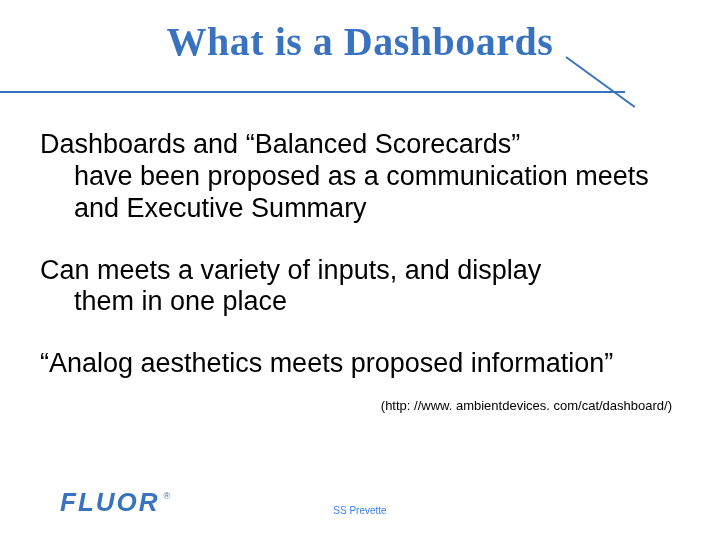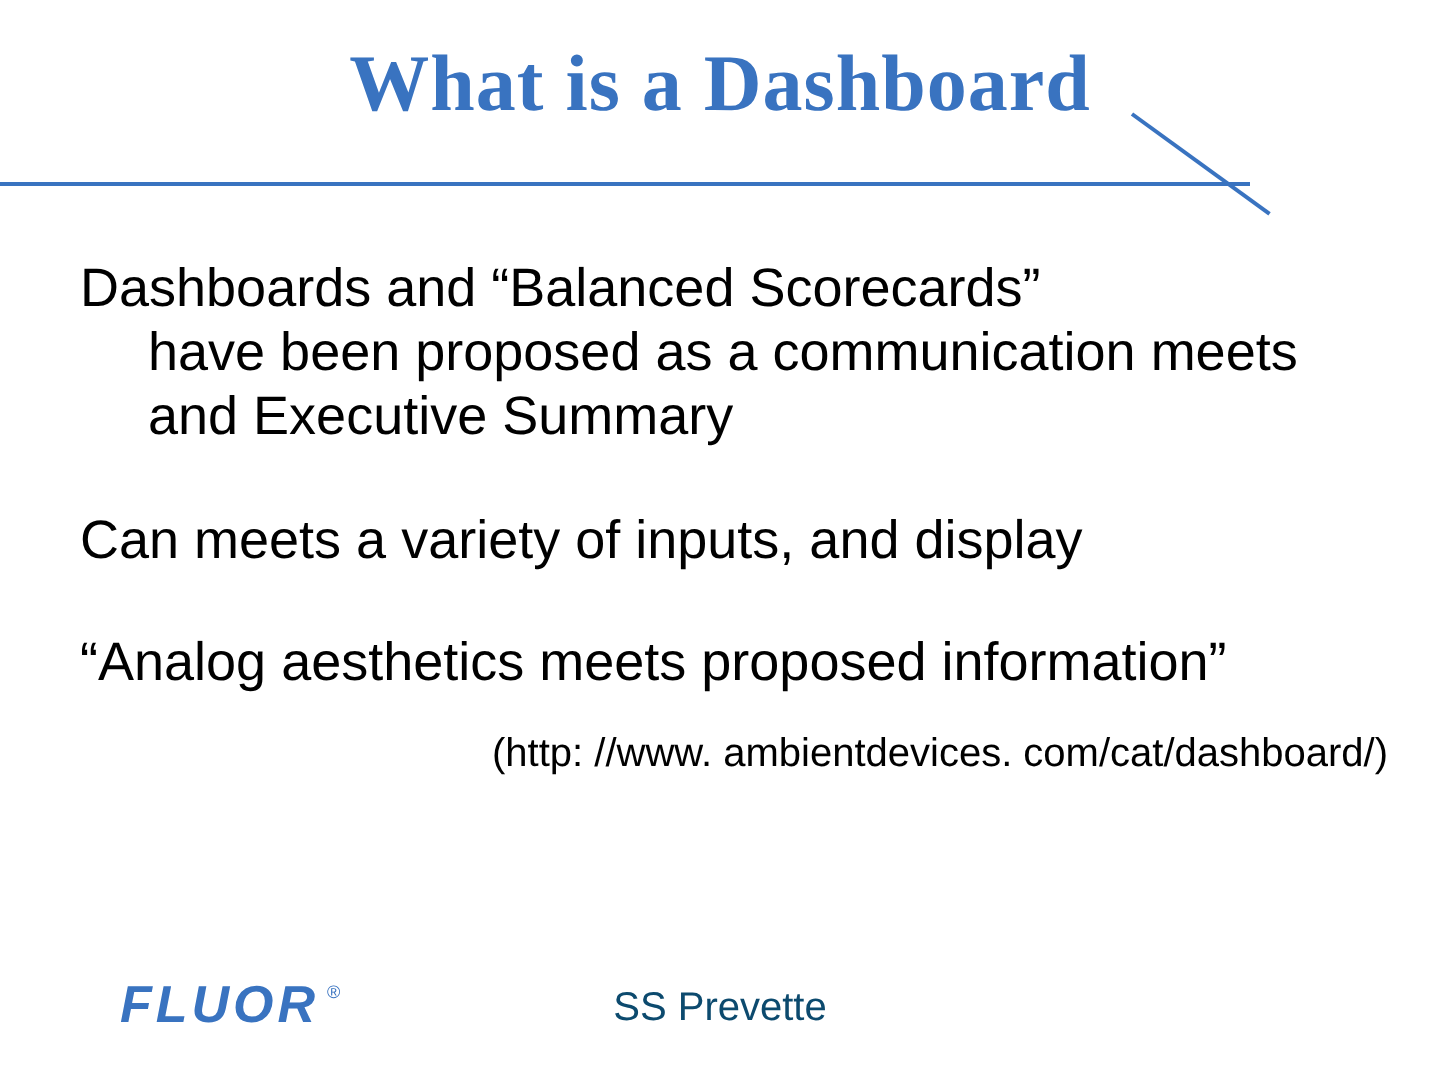--- a/index.html
+++ b/index.html
@@ -8,49 +8,50 @@
   .title-wrap { text-align: center; padding-top: 18px; }
   .title { font-family: "Times New Roman", Times, serif; font-weight: bold; font-size: 40px; color: #3973c0; letter-spacing: 0.5px; }
   .rule-wrap { position: relative; margin-top: 18px; height: 20px; }
   .rule-line { position: absolute; left: 0; top: 8px; width: 100%; height: 2px; background: #3973c0; }
   .rule-diag { position: absolute; right: 94px; top: -27px; width: 60px; height: 60px; }
   .rule-diag::before { content: ""; position: absolute; left: 0; top: 0; width: 85px; height: 2px; background: #3973c0; transform: rotate(36deg); transform-origin: left center; }
   .rule-mask { position: absolute; right: 0; top: 0; width: 95px; height: 20px; background: #fff; }
   .body { padding: 26px 40px 0 40px; }
   .para { font-size: 27px; line-height: 1.18; color: #000; margin-bottom: 30px; }
   .para .indent { display: block; padding-left: 34px; }
-  .cite { font-size: 20px; color: #000; text-align: right; padding-right: 26px; margin-top: -12px; }
+  .cite { font-size: 13px; color: #000; text-align: right; padding-right: 48px; margin-top: -12px; }
   .footer { position: absolute; left: 0; bottom: 22px; width: 100%; height: 40px; }
   .logo { position: absolute; left: 60px; bottom: 0; display: flex; align-items: baseline; }
   .logo-text { font-family: Arial, Helvetica, sans-serif; font-weight: 900; font-size: 26px; letter-spacing: 2px; color: #3973c0; font-style: italic; }
   .logo-r { font-size: 9px; color: #3973c0; margin-left: 4px; position: relative; top: -12px; }
-  .footer-author { position: absolute; left: 50%; transform: translateX(-50%); bottom: 2px; font-size: 20px; color: #0c4a6e; }
+  .footer-author { position: absolute; left: 50%; transform: translateX(-50%); bottom: 2px; font-size: 10px; color: #3b82f6; }
 </style>
 </head>
 <body>
 
 <div class="slide">
 
   <div class="title-wrap">
-    <div class="title">What is a Dashboard</div>
+    <div class="title">What is a Dashboards</div>
   </div>
 
   <div class="rule-wrap">
     <div class="rule-line"></div>
     <div class="rule-mask"></div>
     <div class="rule-diag"></div>
   </div>
 
   <div class="body">
     <div class="para">
       <span>Dashboards and “Balanced Scorecards”</span>
       <span class="indent">have been proposed as a communication meets and Executive Summary</span>
     </div>
     <div class="para">
       <span>Can meets a variety of inputs, and display</span>
+      <span class="indent">them in one place</span>
     </div>
     <div class="para">
       <span>“Analog aesthetics meets proposed information”</span>
     </div>
   </div>
 
   <div class="cite">(http: //www. ambientdevices. com/cat/dashboard/)</div>
 
   <div class="footer">
     <div class="logo">

